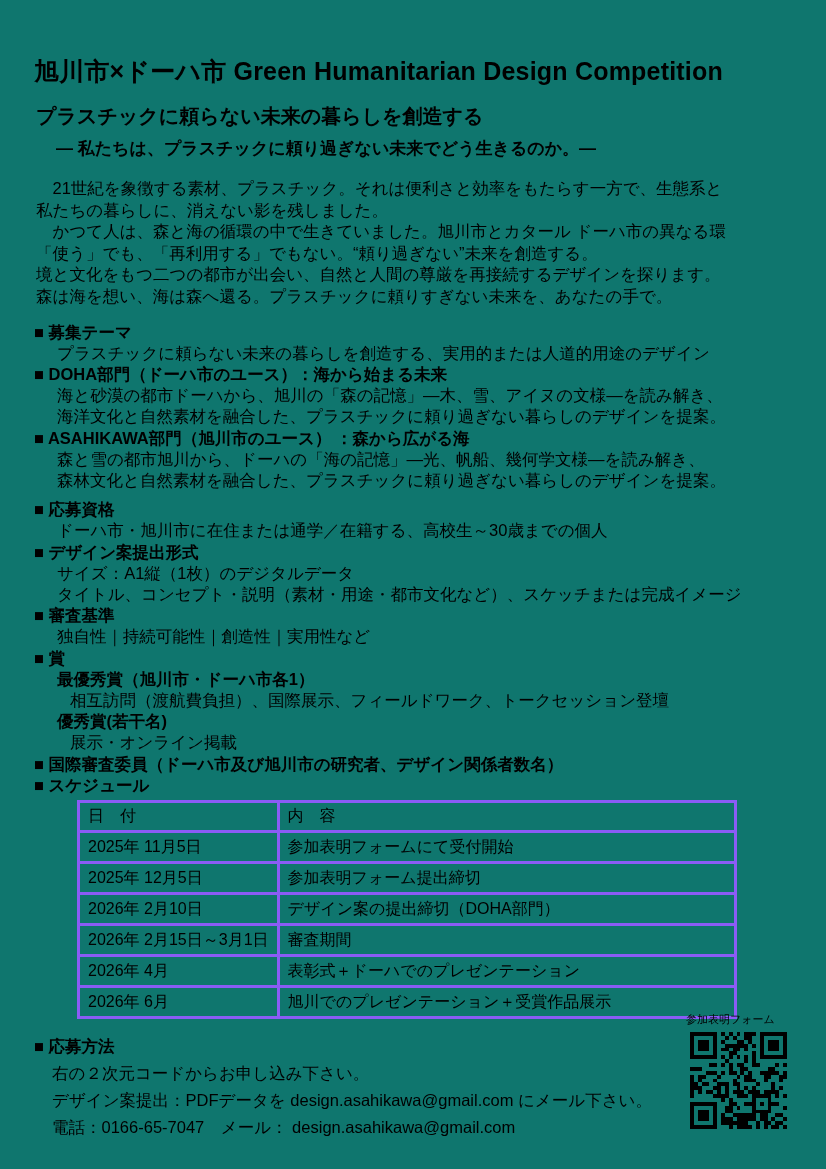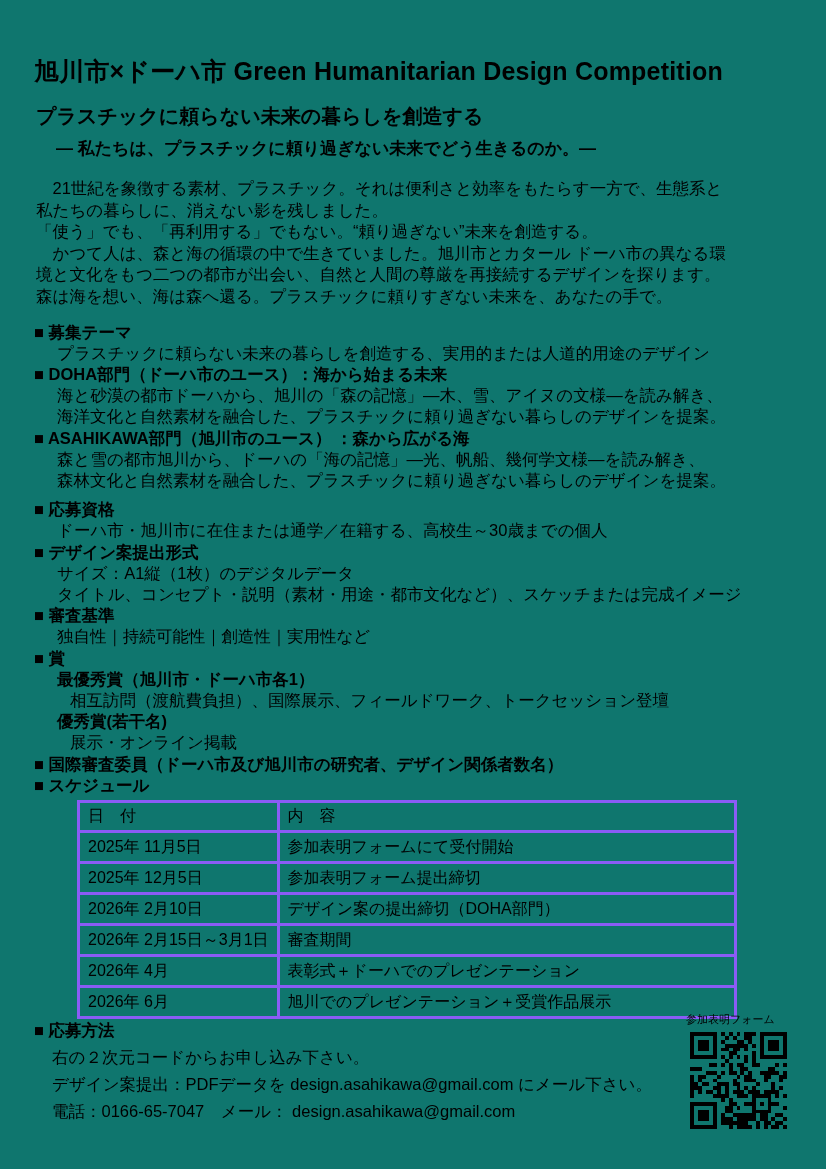--- a/index.html
+++ b/index.html
@@ -28,41 +28,41 @@
     font-size:16px;
   }
   table.schedule th,table.schedule td{
     border:3px solid #8b5cf6;font-weight:400;text-align:left;
     padding:0 8px;white-space:nowrap;
   }
   table.schedule th{height:27px;}
   table.schedule td{height:28px;}
   table.schedule .c-date{width:152px;}
   table.schedule .c-content{width:438px;}
-  .apply{font-size:16.5px;}
+  .apply{margin-top:16px;font-size:16.5px;}
   .apply .h{font-weight:700;line-height:22px;margin-bottom:3px;}
   .apply .b{line-height:27px;margin-left:18px;}
   .qr-block{position:absolute;left:686px;top:1012px;width:112px;}
   .qr-label{font-size:11px;font-weight:400;white-space:nowrap;}
   .qr-svg{display:block;margin:5px 0 0 4px;width:97px;height:97px;shape-rendering:crispEdges;}
 </style>
 </head>
 <body>
 
 <div class="page">
 
   <h1 class="title">旭川市×ドーハ市 Green Humanitarian Design Competition</h1>
   <h2 class="subtitle">プラスチックに頼らない未来の暮らしを創造する</h2>
   <div class="tagline">― 私たちは、プラスチックに頼り過ぎない未来でどう生きるのか。―</div>
 
   <div class="intro">
     <div>　21世紀を象徴する素材、プラスチック。それは便利さと効率をもたらす一方で、生態系と</div>
     <div>私たちの暮らしに、消えない影を残しました。</div>
+    <div>　かつて人は、森と海の循環の中で生きていました。旭川市とカタール ドーハ市の異なる環</div>
     <div>「使う」でも、「再利用する」でもない。“頼り過ぎない”未来を創造する。</div>
-    <div>　かつて人は、森と海の循環の中で生きていました。旭川市とカタール ドーハ市の異なる環</div>
     <div>境と文化をもつ二つの都市が出会い、自然と人間の尊厳を再接続するデザインを探ります。</div>
     <div>森は海を想い、海は森へ還る。プラスチックに頼りすぎない未来を、あなたの手で。</div>
   </div>
 
   <div class="sec mb10">
     <div class="h">■ 募集テーマ</div>
     <div class="b">プラスチックに頼らない未来の暮らしを創造する、実用的または人道的用途のデザイン</div>
   </div>
 
   <div class="sec">

